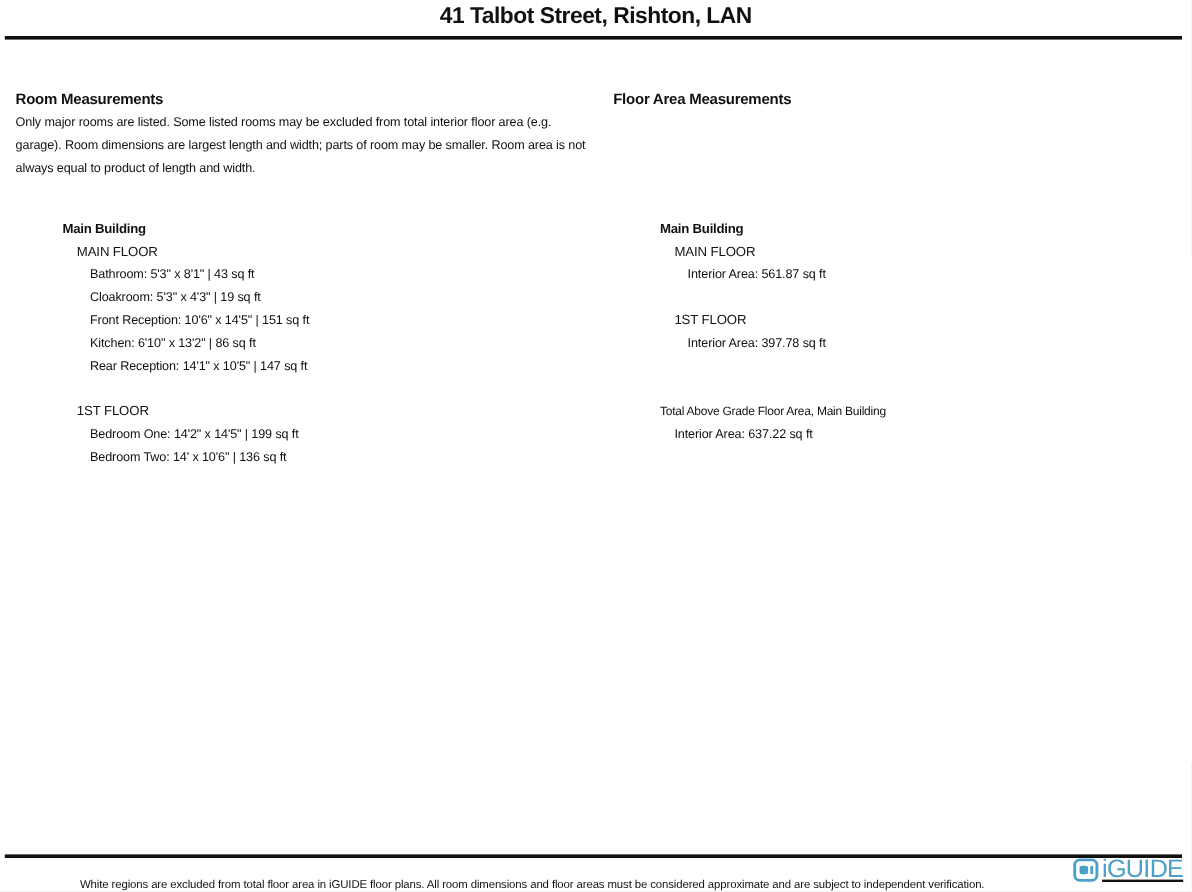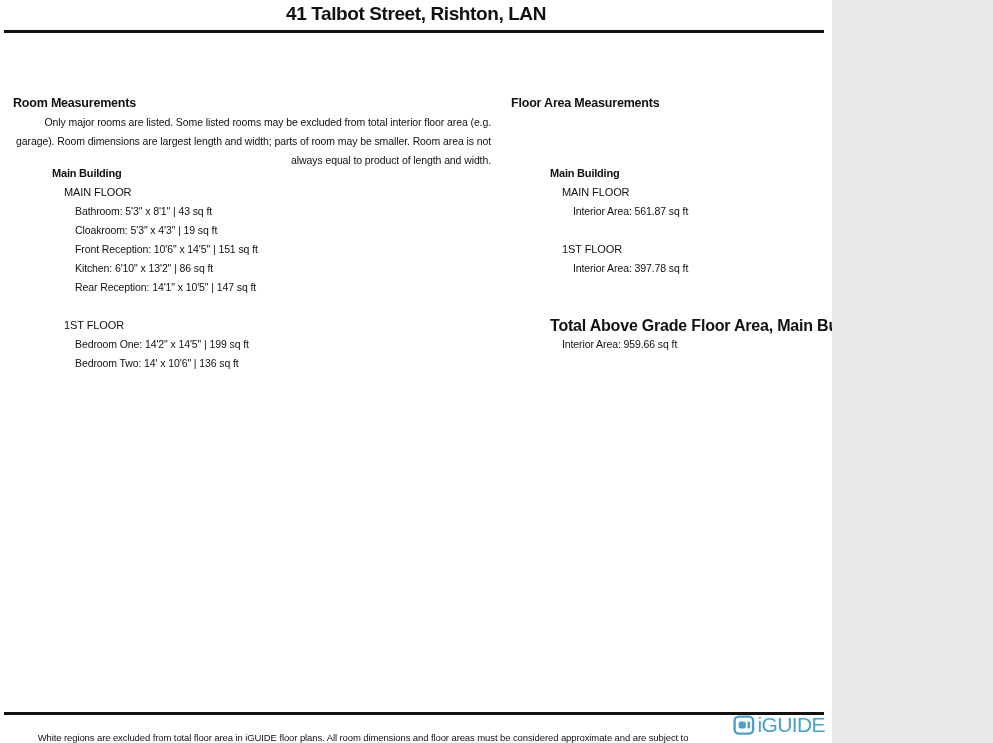--- a/index.html
+++ b/index.html
@@ -1,18 +1,18 @@
 <!DOCTYPE html>
 <html><head>
 <meta charset="utf-8">
 <style>
   html, body { margin: 0; padding: 0; background: #e8e8e8; }
   .page {
     position: relative;
-    width: 832px;
+    width: 993px;
     height: 743px;
     background: #ffffff;
     overflow: hidden;
     font-family: "Liberation Sans", "DejaVu Sans", sans-serif;
     color: #111111;
   }
 
   
   .title {
     position: absolute; top: 3px; left: 0; width: 100%;
@@ -23,60 +23,59 @@
     position: absolute; top: 30px; left: 4px; right: 8px;
     height: 3px; background: #111111;
   }
   .subtitle {
     position: absolute; top: 37px; left: 0; width: 100%;
     text-align: center; font-size: 13px; font-weight: bold;
     letter-spacing: -0.2px;
   }
 
   
-  .col { position: absolute; top: 75px; width: 478px; margin-top: 20px; }
+  .col { position: absolute; top: 75px; width: 478px; }
   .col-left  { left: 13px; }
   .col-right { left: 511px; }
   .section-heading {
     font-size: 12.5px; font-weight: bold; line-height: 16px;
     letter-spacing: -0.2px;
   }
   .section-disclaimer {
     margin-top: 2px; font-size: 10.5px; line-height: 19px;
     letter-spacing: -0.1px;
-    text-align: right;
   }
 
   
   .listing {
-    position: absolute; top: 164px; width: 478px;
+    position: absolute; top: 182px; width: 478px;
     font-size: 10.5px; line-height: 19px; letter-spacing: -0.1px;
   }
   .listing-left  { left: 13px; }
   .listing-right { left: 511px; }
   .b-label      { padding-left: 39px; font-weight: bold; font-size: 11px; letter-spacing: -0.2px; }
   .f-name       { padding-left: 51px; font-size: 11px; }
   .detail-line  { padding-left: 62px; }
-  .total-head   { padding-left: 39px; font-weight: bold; font-size: 16px; letter-spacing: -0.2px; }
+  .total-head   { padding-left: 39px; font-weight: normal; font-size: 10px; letter-spacing: -0.2px; }
   .total-line   { padding-left: 51px; }
   .sp  { height: 19px; }
   .sp2 { height: 38px; }
 
   
   .rule-bottom {
     position: absolute; top: 712px; left: 4px; right: 8px;
     height: 3px; background: #111111;
   }
   .footer-text {
     position: absolute; left: 14px; top: 732px; right: 120px;
     font-size: 9.5px; letter-spacing: -0.1px; text-align: center;
   }
   .logo {
     position: absolute; right: 7px; top: 714px;
-    display: flex; align-items: center; gap: 2px;
+    display: flex; align-items: center; gap: 2px; text-decoration: underline;
   }
   .logo-text {
     font-size: 21px; font-weight: 400; letter-spacing: -0.6px;
     line-height: 22px;
   }
 </style>
 </head>
 <body>
 
 <div class="page">
@@ -109,21 +108,21 @@
 
   <div class="listing listing-right">
     <div class="b-label">Main Building</div>
     <div class="f-name">MAIN FLOOR</div>
     <div class="detail-line">Interior Area: 561.87 sq ft</div>
     <div class="sp"></div>
     <div class="f-name">1ST FLOOR</div>
     <div class="detail-line">Interior Area: 397.78 sq ft</div>
     <div class="sp2"></div>
     <div class="total-head">Total Above Grade Floor Area, Main Building</div>
-    <div class="total-line">Interior Area: 959.66 sq ft</div>
+    <div class="total-line">Interior Area: 637.22 sq ft</div>
   </div>
 
   <div class="rule-bottom"></div>
   <div class="footer-text">White regions are excluded from total floor area in iGUIDE floor plans. All room dimensions and floor areas must be considered approximate and are subject to independent verification.</div>
   <div class="logo">
     <svg width="22" height="22" viewBox="0 0 22 22">
       <rect x="1.6" y="2.6" width="18.5" height="17" rx="4.2" fill="none" stroke-width="2.4" stroke="#4AA0C8"></rect>
       <rect x="5.6" y="7.4" width="7.2" height="7.2" rx="2" fill="#4AA0C8"></rect>
       <rect x="14.6" y="7.4" width="2.4" height="7.2" rx="1" fill="#4AA0C8"></rect>
     </svg>

